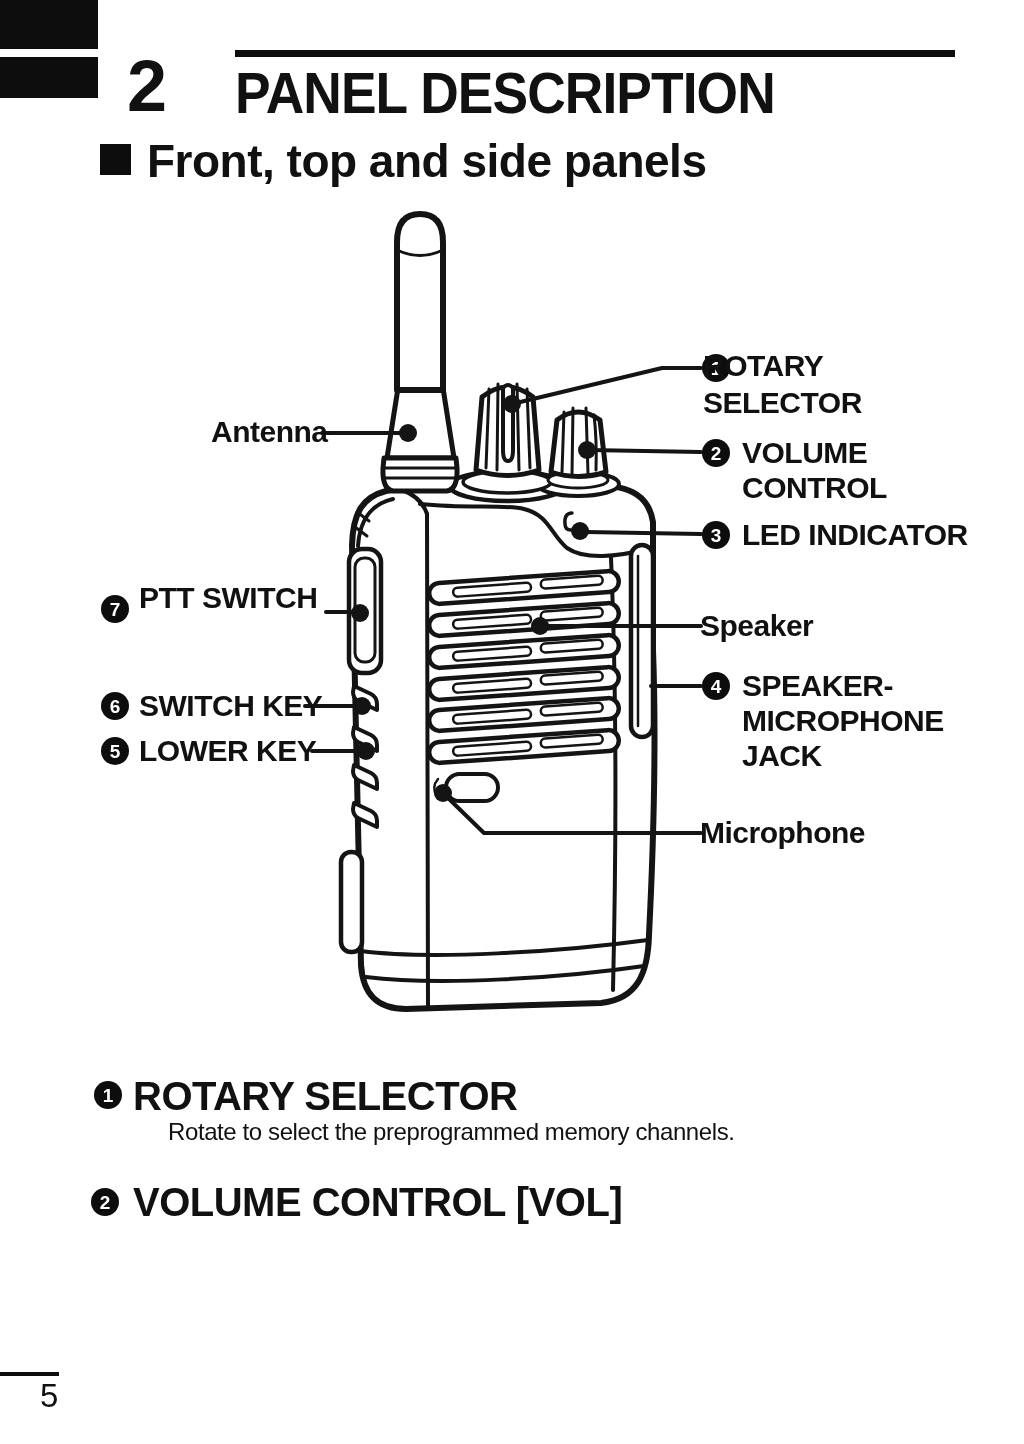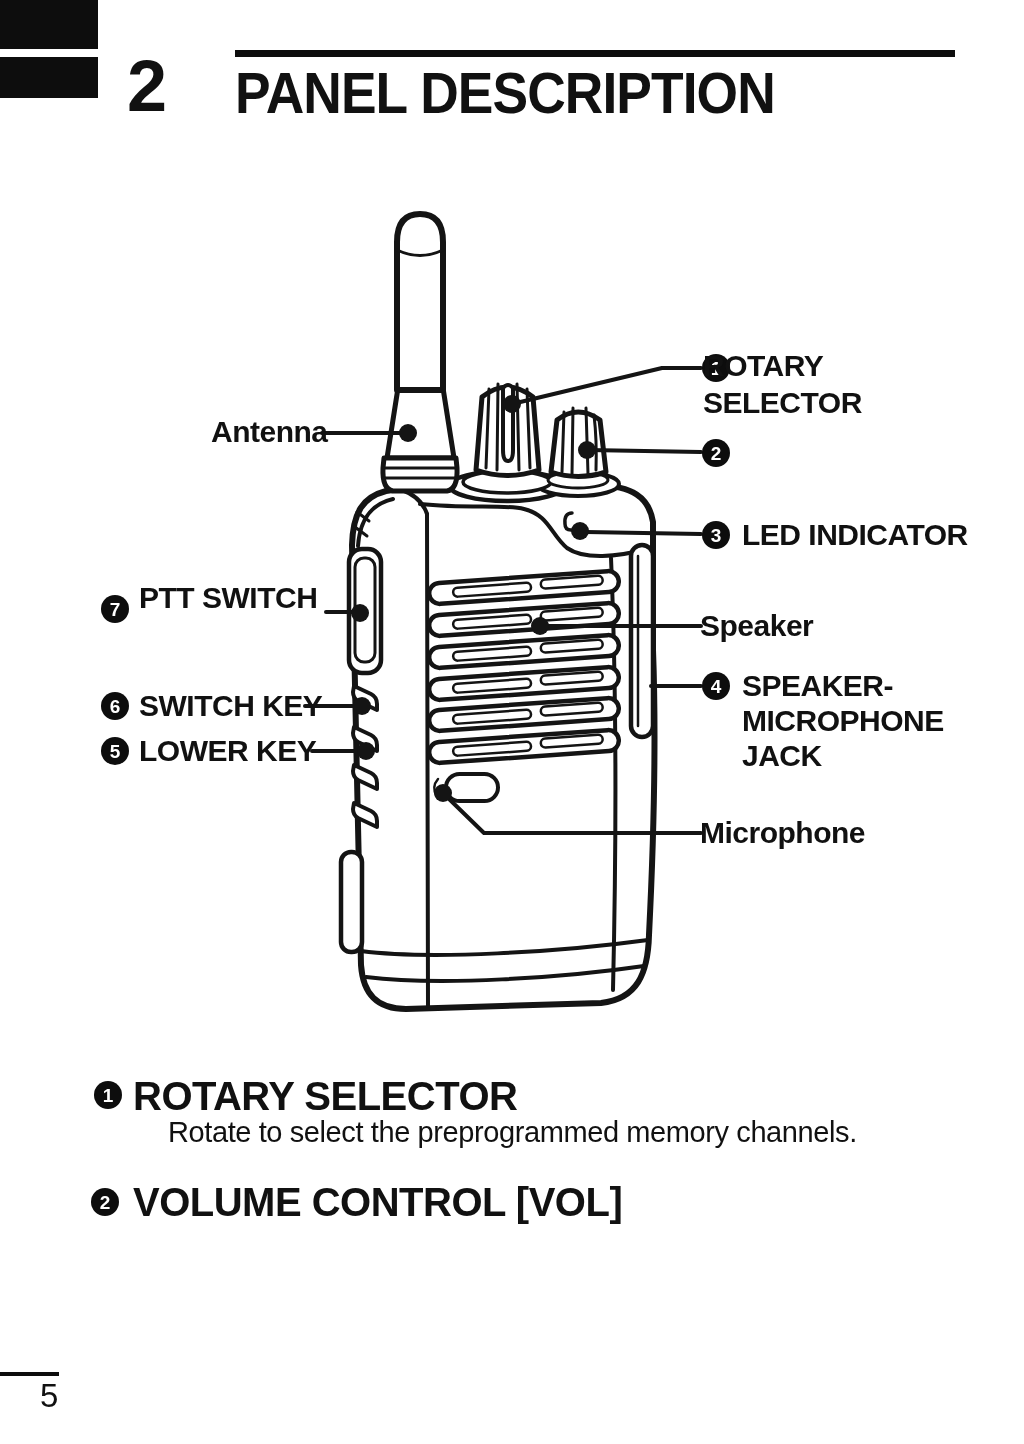--- a/index.html
+++ b/index.html
@@ -24,35 +24,39 @@
   
   svg.art{position:absolute;left:0;top:0;width:1024px;height:1444px;}
   .lbl{position:absolute;font-size:30px;font-weight:bold;line-height:30px;letter-spacing:-0.5px;white-space:nowrap;}
   .lbl-block span{display:block;}
   .bullet{
     position:absolute;width:28px;height:28px;border-radius:50%;background:#0d0d0d;color:#fff;
     font-size:19px;font-weight:bold;display:flex;align-items:center;justify-content:center;line-height:1;
   }
   
   .desc-head{position:absolute;font-size:40px;font-weight:bold;line-height:30px;letter-spacing:-0.5px;white-space:nowrap;}
-  .desc-body{position:absolute;font-size:29px;line-height:30px;letter-spacing:-0.4px;white-space:nowrap;}
+  .desc-body{position:absolute;font-size:24px;line-height:30px;letter-spacing:-0.4px;white-space:nowrap;}
   
   .footer-rule{position:absolute;left:0;top:1372px;width:59px;height:4px;background:#0d0d0d;}
   .page-num{position:absolute;left:40px;top:1379px;font-size:33px;line-height:1;}
 </style>
 </head>
 <body>
 
 <div class="page">
 
   <div class="tab tab1"></div>
   <div class="tab tab2"></div>
   <div class="chapter-num">2</div>
   <div class="title-rule"></div>
   <div class="chapter-title">PANEL DESCRIPTION</div>
+  <div class="section-heading">
+    <span class="section-sq"></span>
+    <span class="section-title">Front, top and side panels</span>
+  </div>
 
   <svg class="art" viewBox="0 0 1024 1444">
     <g stroke="#141414" fill="none" stroke-linecap="round" stroke-linejoin="round">
 
       <g>
         <path fill="#fff" stroke-width="6" d="M352,545 C353,512 363,497 386,491 C426,484 472,483 506,485 L597,485 C632,486 649,497 653,522 L653,650 C656,730 654,835 649,935 C648,974 637,999 601,1003 L406,1009 C377,1009 363,994 361,965 Z"></path>
         <path stroke-width="4" d="M358,546 C360,518 372,504 393,499"></path>
         <path stroke-width="4" d="M427,514 C427,700 427,880 428,1006"></path>
         <path stroke-width="4" d="M427,514 C423,502 413,494 402,490"></path>
         <path stroke-width="4" d="M611,558 C617,700 616,860 613,990"></path>
@@ -177,20 +181,24 @@
 
   <div class="lbl" style="left:195px;top:417px;margin-left:16px;">Antenna</div>
 
   <span class="bullet" style="left:702px;top:354px;">1</span>
   <div class="lbl lbl-block" style="left:703px;top:347px;line-height:37px;">
     <span>ROTARY</span>
     <span>SELECTOR</span>
   </div>
 
   <span class="bullet" style="left:702px;top:439px;">2</span>
+  <div class="lbl lbl-block" style="left:742px;top:435px;line-height:35px;">
+    <span>VOLUME</span>
+    <span>CONTROL</span>
+  </div>
 
   <span class="bullet" style="left:702px;top:521px;">3</span>
   <div class="lbl" style="left:742px;top:520px;text-align:center;">LED INDICATOR</div>
 
   <div class="lbl" style="left:700px;top:611px;">Speaker</div>
 
   <span class="bullet" style="left:702px;top:672px;">4</span>
   <div class="lbl lbl-block" style="left:742px;top:668px;line-height:35px;">
     <span>SPEAKER-</span>
     <span>MICROPHONE</span>

